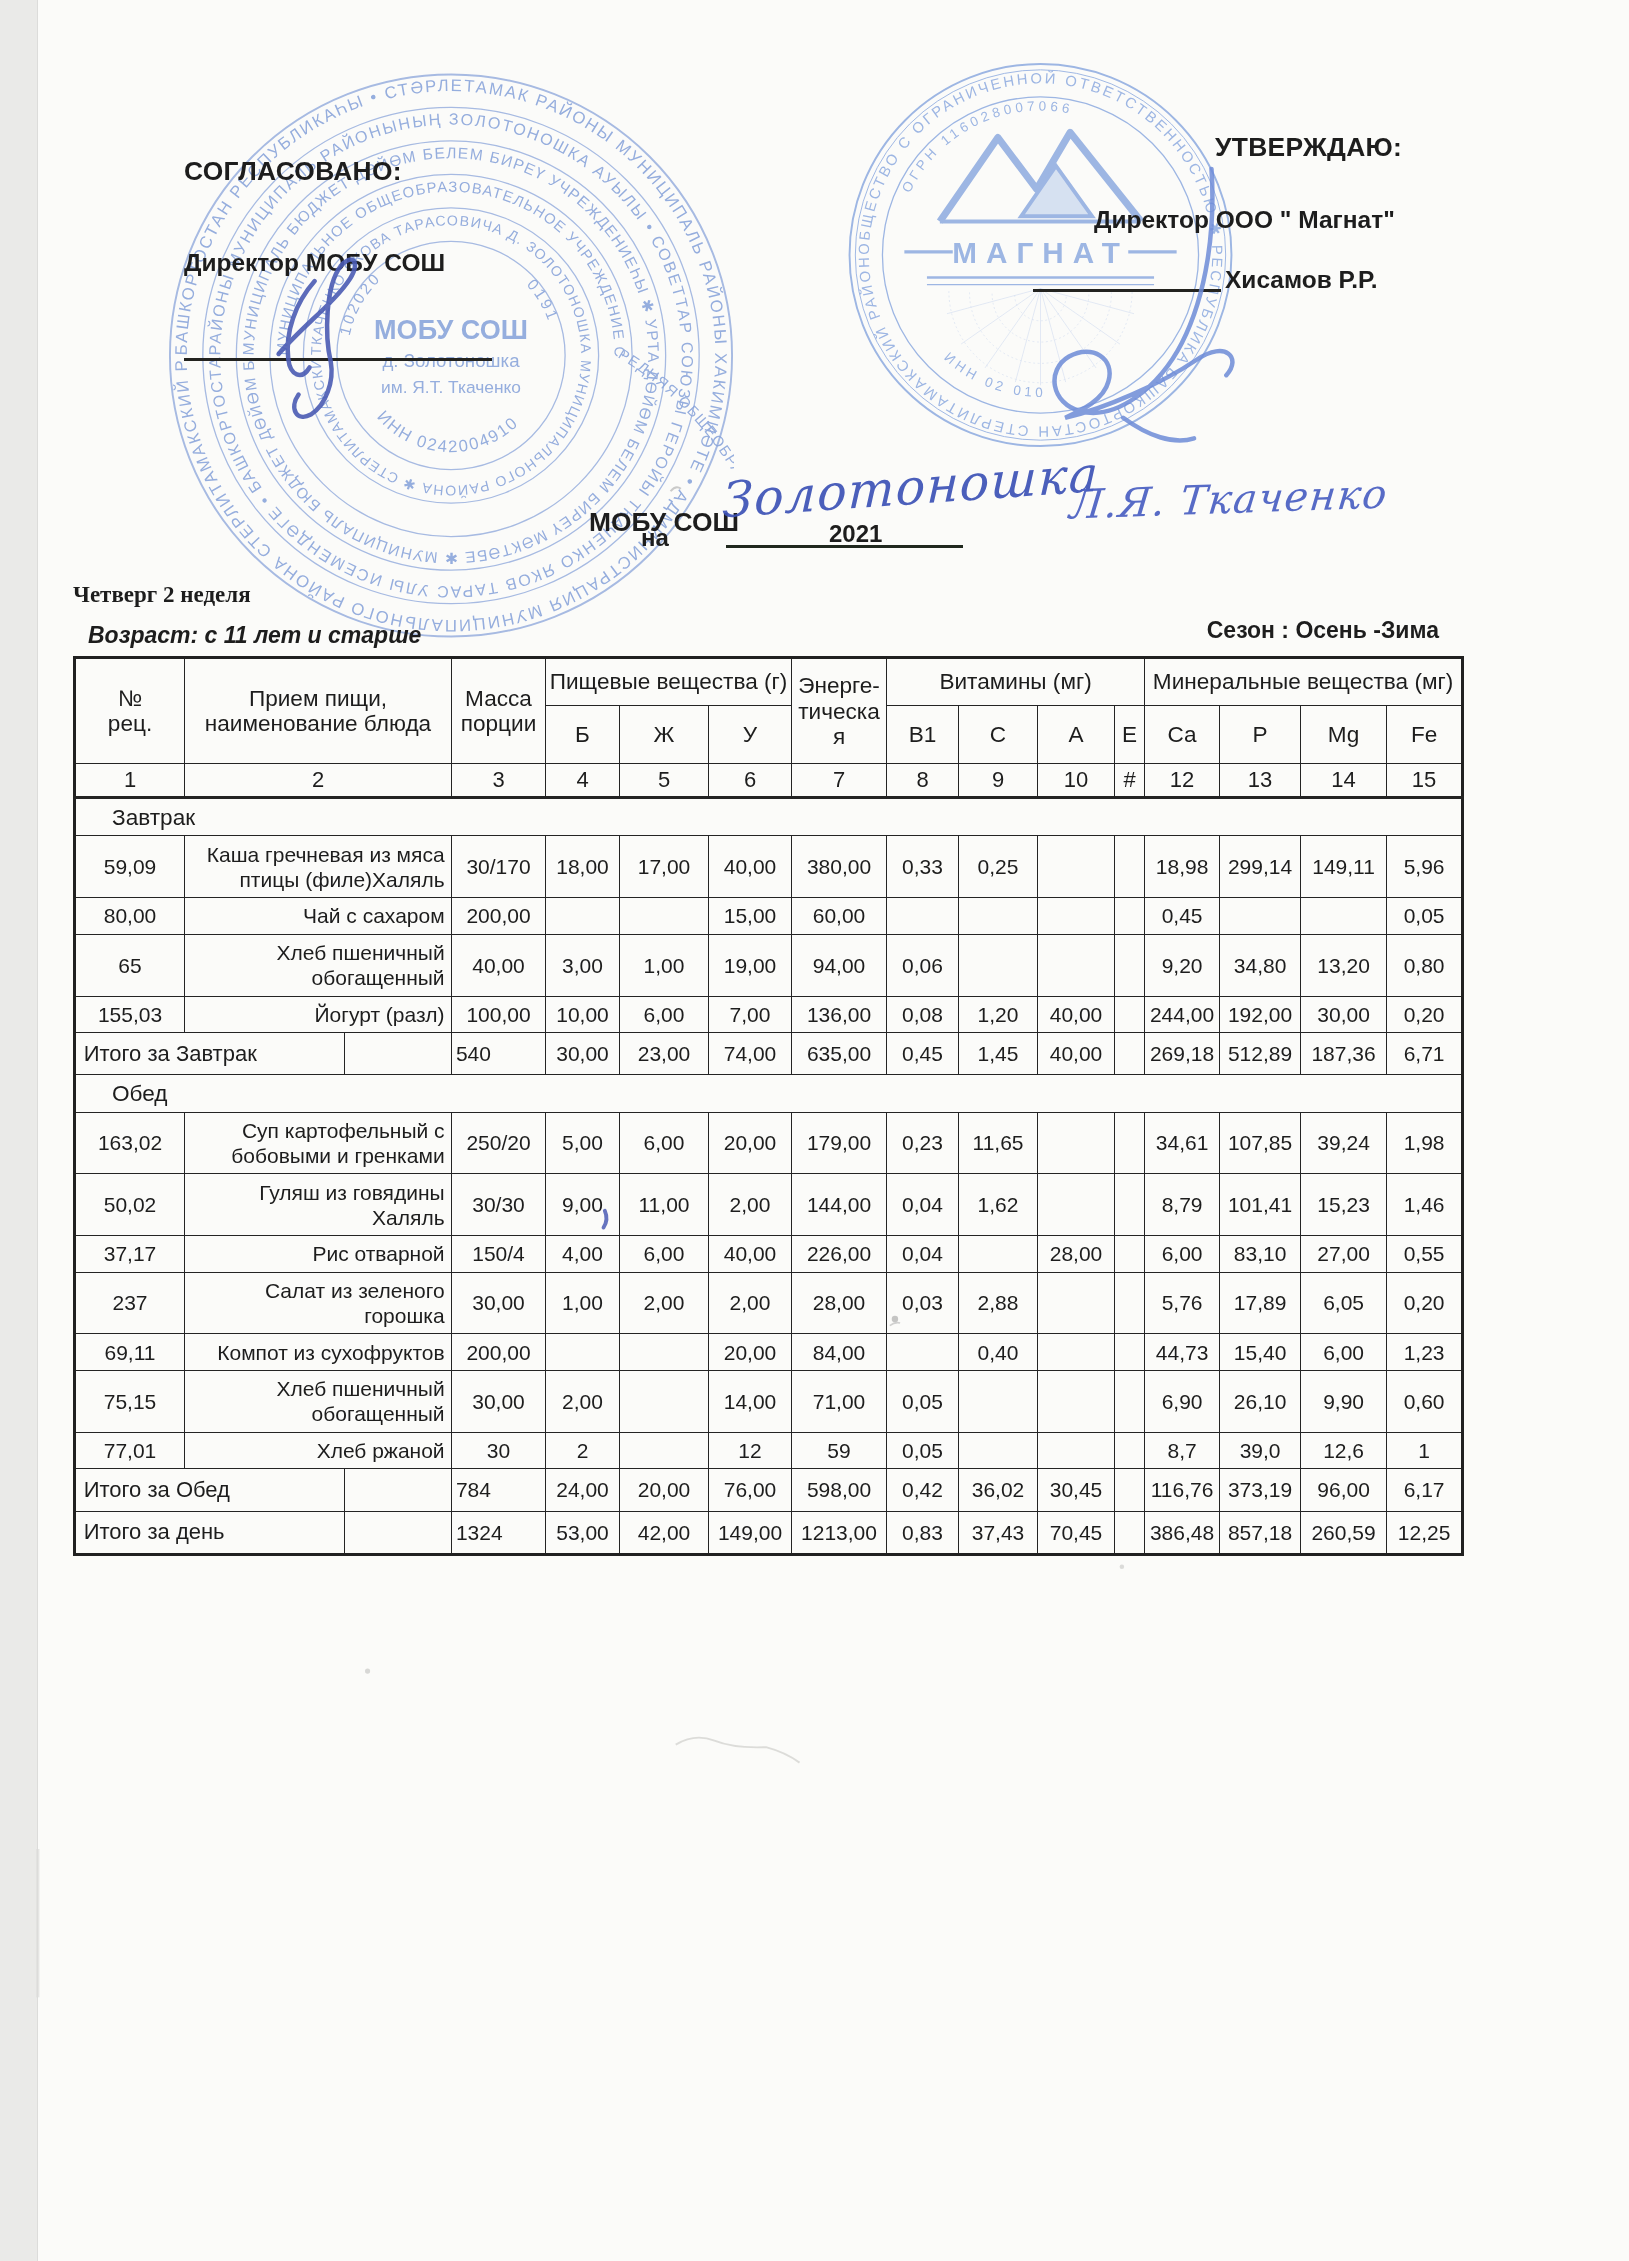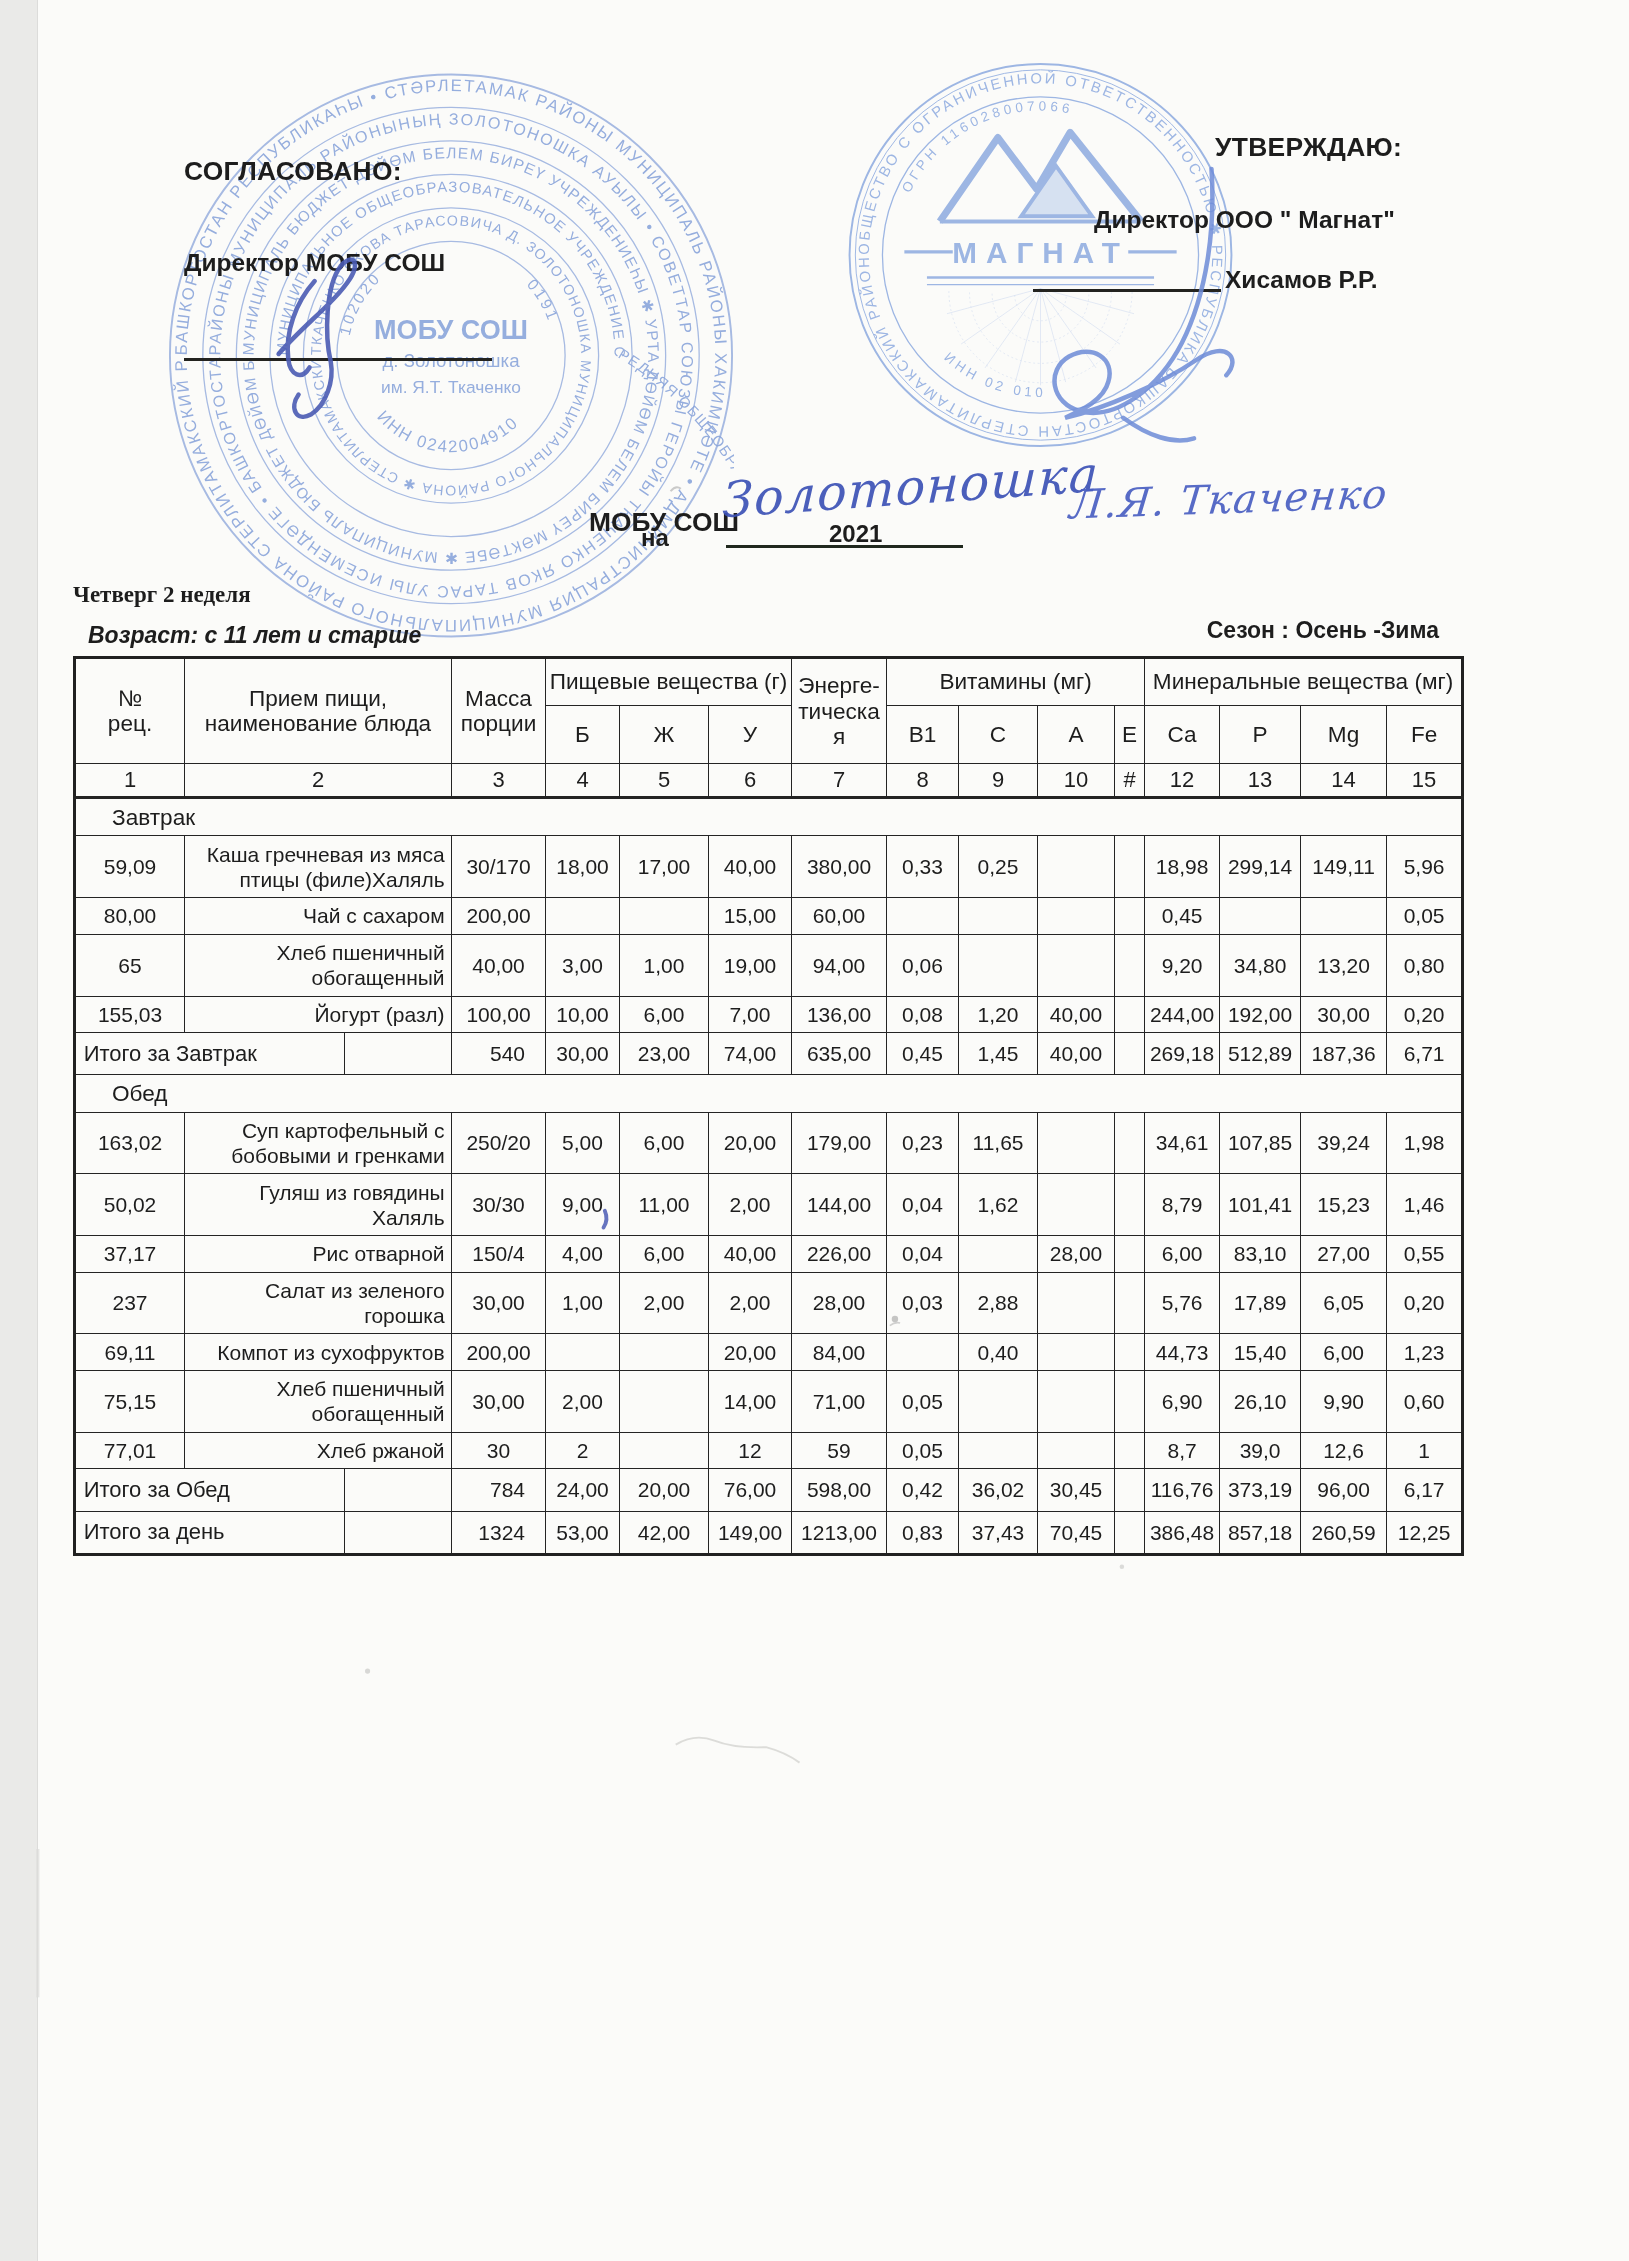--- a/index.html
+++ b/index.html
@@ -32,21 +32,21 @@
   tr.h-group th{height:41px;}
   tr.h-sub th{height:52px;font-size:24.5px;}
   tr.h-num td{height:30px;font-size:22px;text-align:center;border-bottom-width:3.2px;}
   th.henergy{font-size:21px;line-height:1.02;padding:0;}
   tbody td{font-size:21px;line-height:1.2;padding:5.2px 3.9px;}
   td.c{text-align:center;}
   td.dish{text-align:right;padding:5.2px 6.4px;white-space:pre-line;}
   td.section-label{font-weight:bold;text-align:left;padding:4.5px 0 4.5px 36px;font-size:22.6px;border-left:none;border-right:none;}
   tr.total-row td{height:31px;}
   td.total-label{font-weight:bold;text-align:left;padding-left:7.7px;font-size:22px;}
-  td.total-mass{font-weight:bold;text-align:right;padding-right:20px;}
+  td.total-mass{font-weight:bold;padding-right:26px;}
   .stamp{position:absolute;opacity:.88;}
   .overlay{position:absolute;left:0;top:0;width:1630px;height:2261px;pointer-events:none;}
 </style>
 </head>
 <body>
 
 <div class="page">
   <div class="scan-strip"></div>
 
   <svg class="stamp" style="left:168px;top:68px;" width="566" height="575" viewBox="0 0 878 892">

